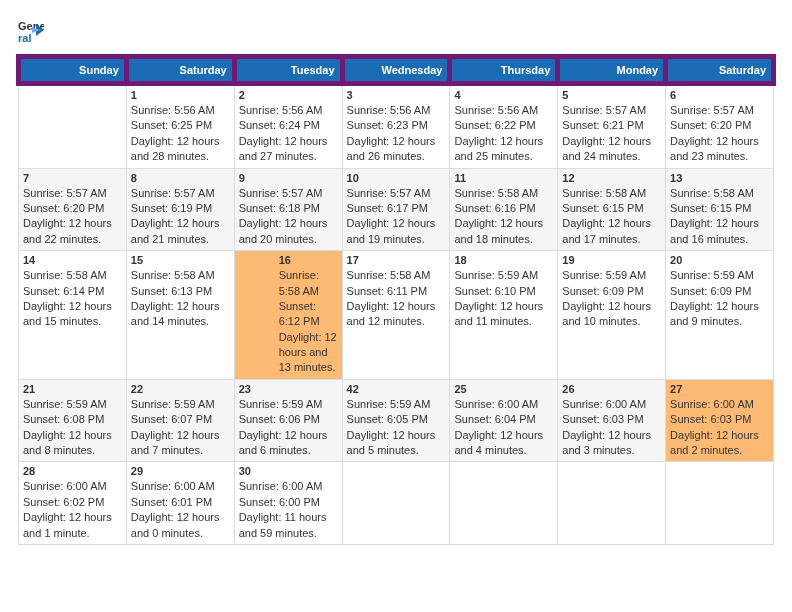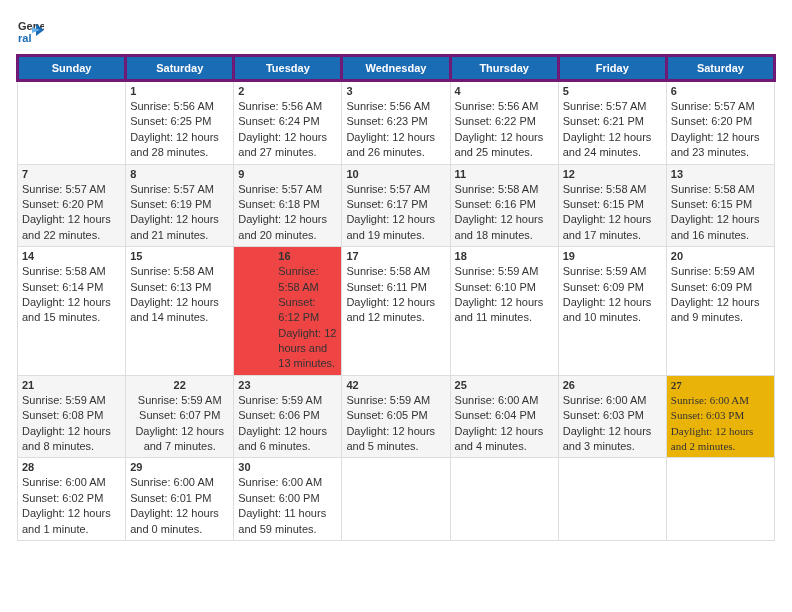--- a/index.html
+++ b/index.html
@@ -50,25 +50,25 @@
       color: #555;
     }
     .calendar {
       width: 100%;
       border-collapse: collapse;
       font-size: 9.5px;
     }
     .calendar th {
       background-color: #1a6cb5;
       color: #fff;
-      text-align: center;
+      text-align: right;
       padding: 5px 5px;
       font-size: 11px;
       font-weight: bold;
-      border: 3px solid #701a75;
+      border: 5px solid #701a75;
     }
     .calendar td {
       vertical-align: top;
       border: 1px solid #ddd;
       padding: 3px 4px;
       width: 108px;
       height: 80px;
     }
     .day-number {
       font-size: 11px;
@@ -114,21 +114,21 @@
   </div>
 
   <table class="calendar">
     <thead>
       <tr>
       <th>Sunday</th>
           <th>Saturday</th>
           <th>Tuesday</th>
           <th>Wednesday</th>
           <th>Thursday</th>
-          <th>Friday</th>
+          <th>Monday</th>
           <th>Saturday</th>
         </tr>
     </thead>
     <tbody id="calendar-body">
     <tr>
           <td class="empty-cell"></td>
           <td style="background: rgb(255, 255, 255);">
             <div class="day-number">1</div>
             <div class="day-info">Sunrise: 5:56 AM<br>Sunset: 6:25 PM<br>Daylight: 12 hours and 28 minutes.</div>
           </td>
@@ -185,21 +185,21 @@
         </tr>
         <tr>
           <td style="background: rgb(255, 255, 255);">
             <div class="day-number">14</div>
             <div class="day-info">Sunrise: 5:58 AM<br>Sunset: 6:14 PM<br>Daylight: 12 hours and 15 minutes.</div>
           </td>
           <td style="background: rgb(255, 255, 255);">
             <div class="day-number">15</div>
             <div class="day-info">Sunrise: 5:58 AM<br>Sunset: 6:13 PM<br>Daylight: 12 hours and 14 minutes.</div>
           </td>
-          <td style="background: #ef4444; padding-left: 44px;">
+          <td style="background: #fdba74; padding-left: 44px;">
             <div class="day-number">16</div>
             <div class="day-info">Sunrise: 5:58 AM<br>Sunset: 6:12 PM<br>Daylight: 12 hours and 13 minutes.</div>
           </td>
           <td style="background: rgb(255, 255, 255);">
             <div class="day-number">17</div>
             <div class="day-info">Sunrise: 5:58 AM<br>Sunset: 6:11 PM<br>Daylight: 12 hours and 12 minutes.</div>
           </td>
           <td style="background: rgb(255, 255, 255);">
             <div class="day-number">18</div>
             <div class="day-info">Sunrise: 5:59 AM<br>Sunset: 6:10 PM<br>Daylight: 12 hours and 11 minutes.</div>
@@ -211,41 +211,41 @@
           <td style="background: rgb(255, 255, 255);">
             <div class="day-number">20</div>
             <div class="day-info">Sunrise: 5:59 AM<br>Sunset: 6:09 PM<br>Daylight: 12 hours and 9 minutes.</div>
           </td>
         </tr>
         <tr>
           <td style="background: rgb(245, 245, 245); margin-top: 17px;">
             <div class="day-number">21</div>
             <div class="day-info">Sunrise: 5:59 AM<br>Sunset: 6:08 PM<br>Daylight: 12 hours and 8 minutes.</div>
           </td>
-          <td style="background: rgb(245, 245, 245); text-align: center;">
+          <td style="background: rgb(245, 245, 245);">
             <div class="day-number">22</div>
             <div class="day-info">Sunrise: 5:59 AM<br>Sunset: 6:07 PM<br>Daylight: 12 hours and 7 minutes.</div>
           </td>
           <td style="background: rgb(245, 245, 245);">
             <div class="day-number">23</div>
             <div class="day-info">Sunrise: 5:59 AM<br>Sunset: 6:06 PM<br>Daylight: 12 hours and 6 minutes.</div>
           </td>
           <td style="background: rgb(245, 245, 245);">
             <div class="day-number">42</div>
             <div class="day-info">Sunrise: 5:59 AM<br>Sunset: 6:05 PM<br>Daylight: 12 hours and 5 minutes.</div>
           </td>
           <td style="background: rgb(245, 245, 245);">
             <div class="day-number">25</div>
             <div class="day-info">Sunrise: 6:00 AM<br>Sunset: 6:04 PM<br>Daylight: 12 hours and 4 minutes.</div>
           </td>
           <td style="background: rgb(245, 245, 245);">
             <div class="day-number">26</div>
             <div class="day-info">Sunrise: 6:00 AM<br>Sunset: 6:03 PM<br>Daylight: 12 hours and 3 minutes.</div>
           </td>
-          <td style="background: #eab308; font-family: Liberation Serif, serif;">
+          <td style="background: #fdba74;">
             <div class="day-number">27</div>
             <div class="day-info">Sunrise: 6:00 AM<br>Sunset: 6:03 PM<br>Daylight: 12 hours and 2 minutes.</div>
           </td>
         </tr>
         <tr>
           <td style="background: rgb(255, 255, 255);">
             <div class="day-number">28</div>
             <div class="day-info">Sunrise: 6:00 AM<br>Sunset: 6:02 PM<br>Daylight: 12 hours and 1 minute.</div>
           </td>
           <td style="background: rgb(255, 255, 255);">

